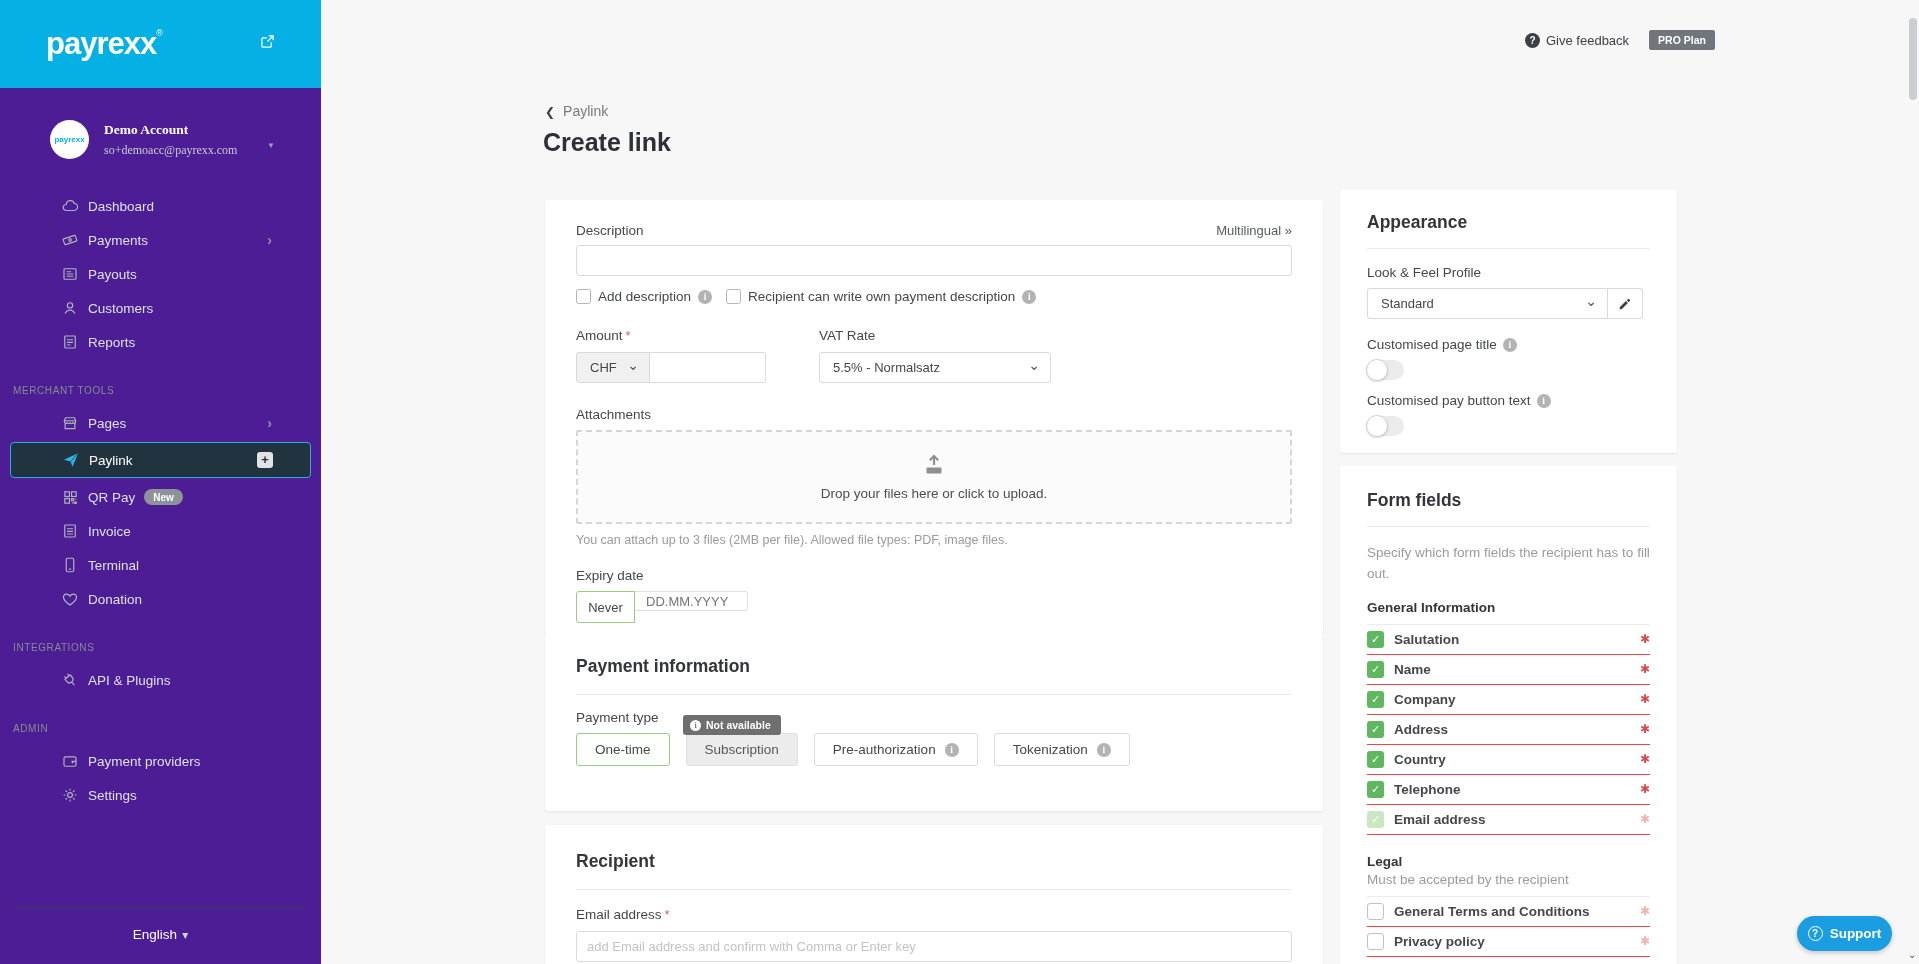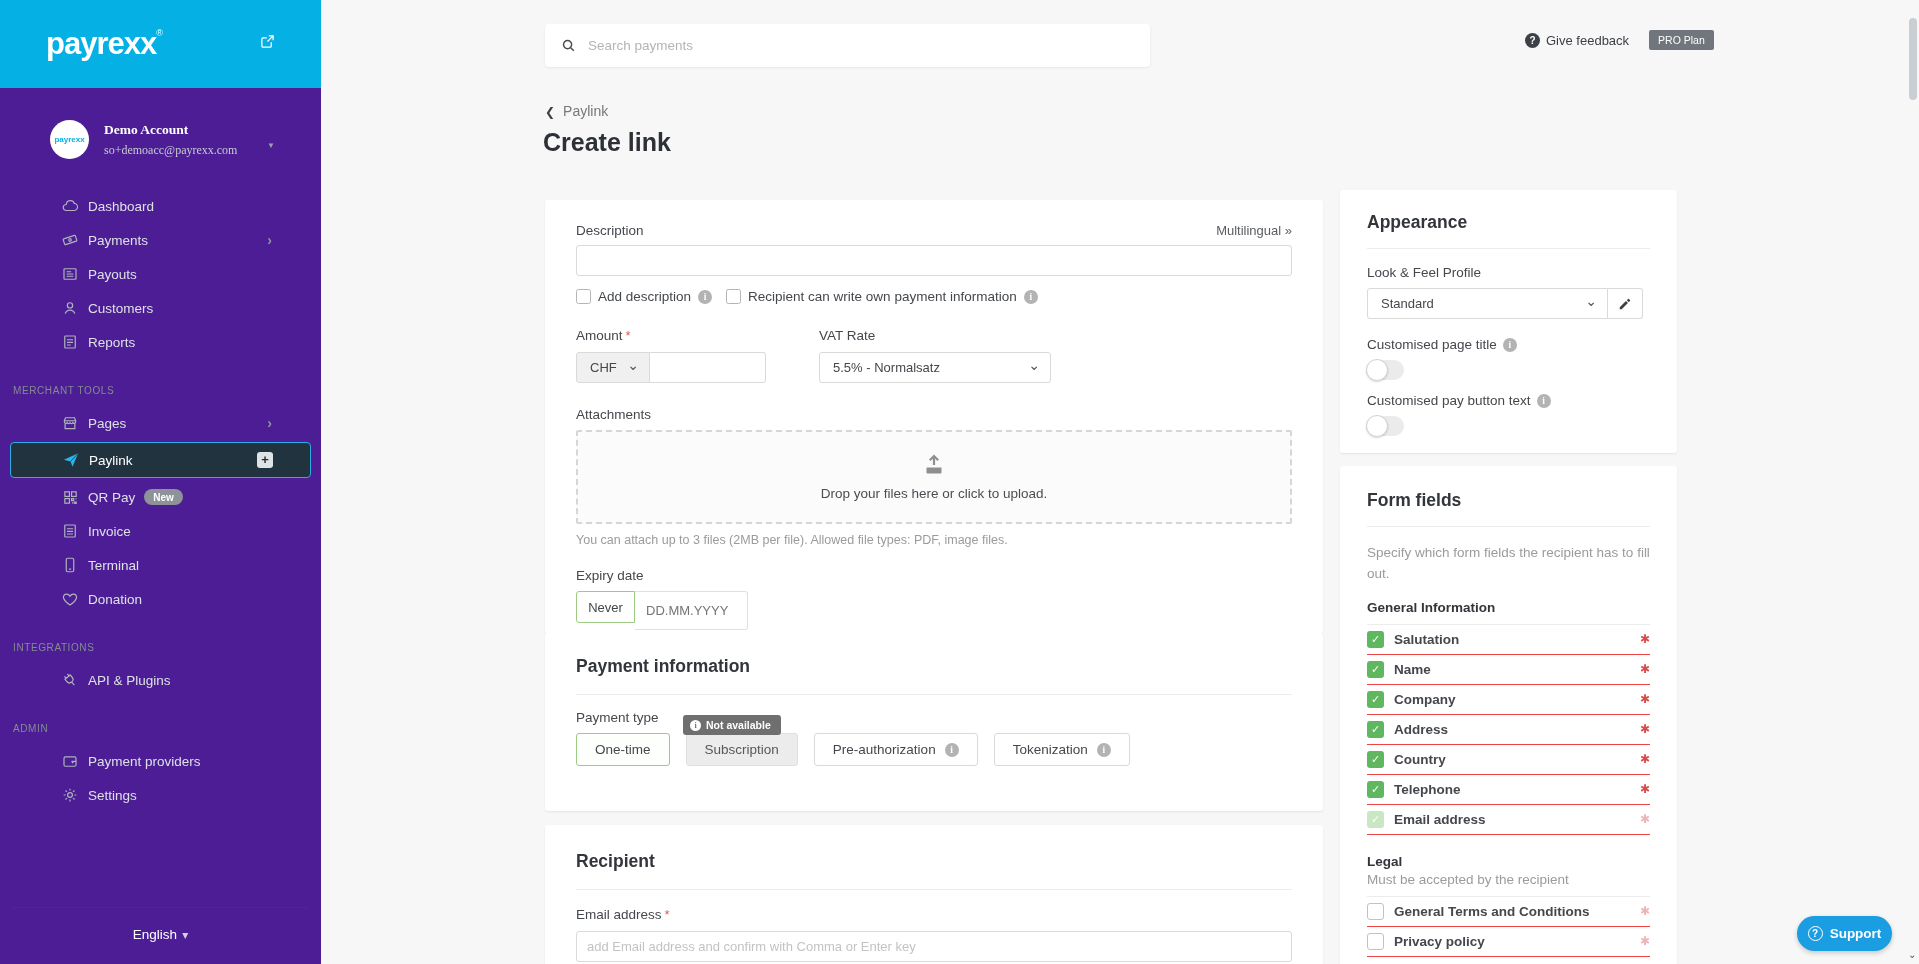--- a/index.html
+++ b/index.html
@@ -47,21 +47,21 @@
   .search-box { position:absolute; left:224px; top:24px; width:605px; height:43px; background:#fff; border-radius:4px;
     box-shadow:0 1px 3px rgba(0,0,0,.07); display:flex; align-items:center; padding:0 16px; }
   .search-box input { border:none; outline:none; flex:1; margin-left:12px; font-size:13.5px;
     font-family:inherit; color:#444; background:transparent; }
   .search-box input::placeholder { color:#b4b4b4; }
   .top-right { position:absolute; left:1204px; top:30px; display:flex; align-items:center; gap:20px; }
   .feedback { display:flex; align-items:center; gap:6px; font-size:13px; color:#3c3f44; cursor:pointer; }
   .q-circle { width:15px; height:15px; border-radius:50%; background:#3c4147; color:#fff; font-size:10px; font-weight:bold;
     display:flex; align-items:center; justify-content:center; }
   .q-circle::before { content:"?"; }
-  .plan-badge { background:#70767c; color:#fff; font-size:10.5px; font-weight:normal; padding:4px 9px; border-radius:2px; }
+  .plan-badge { background:#70767c; color:#fff; font-size:10.5px; font-weight:bold; padding:4px 9px; border-radius:2px; }
 
   .breadcrumb { position:absolute; left:224px; top:102px; display:flex; align-items:center; gap:8px; cursor:pointer; }
   .bc-chev::before { content:"❮"; font-size:12px; color:#3c3f44; font-weight:bold; }
   .bc-label { font-size:14px; color:#76797e; }
   .page-title { position:absolute; left:222px; top:128px; font-size:25px; font-weight:bold; color:#2e3037; }
 
   .card { position:absolute; background:#fff; border-radius:3px; box-shadow:0 1px 2px rgba(0,0,0,.08); }
   .card-main1 { left:224px; top:200px; width:778px; height:434px; padding:23px 31px; }
   .card-main2 { left:224px; top:633px; width:778px; height:178px; padding:23px 31px; }
   .card-main3 { left:224px; top:825px; width:778px; height:175px; padding:26px 31px; }
@@ -99,21 +99,21 @@
   .attach-lbl { margin-top:24px; }
   .dropzone { margin-top:8px; height:94px; border:2px dashed #d6d6d6; background:#fbfbfb; border-radius:2px;
     display:flex; flex-direction:column; align-items:center; justify-content:center; cursor:pointer; }
   .dz-text { margin-top:8px; font-size:13.5px; color:#4a4d52; }
   .attach-hint { margin-top:9px; font-size:12.5px; color:#9b9b9b; }
 
   .expiry-lbl { margin-top:21px; }
   .expiry-row { display:flex; margin-top:8px; }
   .btn-never { width:59px; height:32px; border:1px solid #9ccb83; background:#fff; border-radius:3px 0 0 3px;
     font-size:13px; color:#44474c; font-family:inherit; cursor:pointer; }
-  .date-input { width:113px; height:39px; border:1px solid #e0e0e0; border-left:none; border-radius:0 3px 3px 0;
+  .date-input { width:113px; height:20px; border:1px solid #e0e0e0; border-left:none; border-radius:0 3px 3px 0;
     padding:0 11px; font-size:13px; outline:none; font-family:inherit; }
 
   .sect-title { font-size:17.5px; font-weight:bold; color:#32353a; }
   .sect-div { border-bottom:1px solid #ececec; margin-top:17px; }
   .ptype-lbl { margin-top:15px; display:block; }
   .ptype-row { position:relative; display:flex; gap:16px; margin-top:8px; }
   .btn-type { height:33px; border-radius:3px; font-size:13.5px; font-family:inherit; color:#44474c;
     display:flex; align-items:center; gap:9px; padding:0 18px; cursor:pointer; background:#fff; border:1px solid #d9d9d9; }
   .btn-type.selected { border:1px solid #9ccb83; background:#fdfffc; }
   .btn-type.disabled { background:#ececec; border:1px solid #e0e0e0; color:#55585d; cursor:default; }
@@ -336,29 +336,20 @@
     <div class="lang-wrap">
       <div class="lang-div"></div>
       <div class="lang">
         <span>English</span><span class="chev-d"></span>
       </div>
     </div>
   </aside>
 
   <div class="main">
 
-    <div class="search-box">
-      <span>
-        <svg width="15" height="15" viewBox="0 0 24 24" fill="none" stroke="#4a4d52" stroke-width="2.4">
-            <circle cx="10.5" cy="10.5" r="6.5"></circle>
-            <path d="m15.5 15.5 5 5"></path>
-          </svg>
-      </span>
-      <input type="text" placeholder="Search payments" style="">
-    </div>
 
     <div class="top-right">
       <div class="feedback">
         <span class="q-circle"></span>
         <span>Give feedback</span>
       </div>
       <span class="plan-badge">PRO Plan</span>
     </div>
 
     <div class="breadcrumb">
@@ -374,21 +365,21 @@
       </div>
       <input type="text" class="text-input" style="margin-top: 7px;">
       <div class="checks-row">
         <span class="check-group">
           <span class="cbox"></span>
           <span class="lbl">Add description</span>
           <span class="info-i"></span>
         </span>
         <span class="check-group">
           <span class="cbox"></span>
-          <span class="lbl">Recipient can write own payment information</span>
+          <span class="lbl">Recipient can write own payment description</span>
           <span class="info-i"></span>
         </span>
       </div>
 
       <div class="amount-row">
         <div class="amount-col">
           <span class="lbl">Amount</span><span class="req-star"></span>
           <div class="field-pair">
             <div class="sel sel-chf">
               <span>CHF</span>

